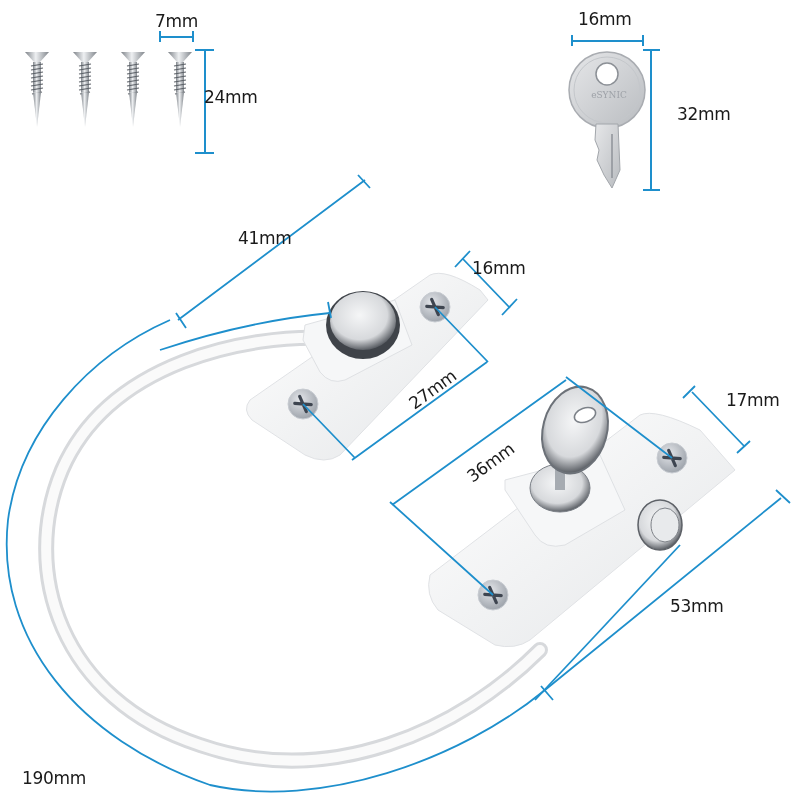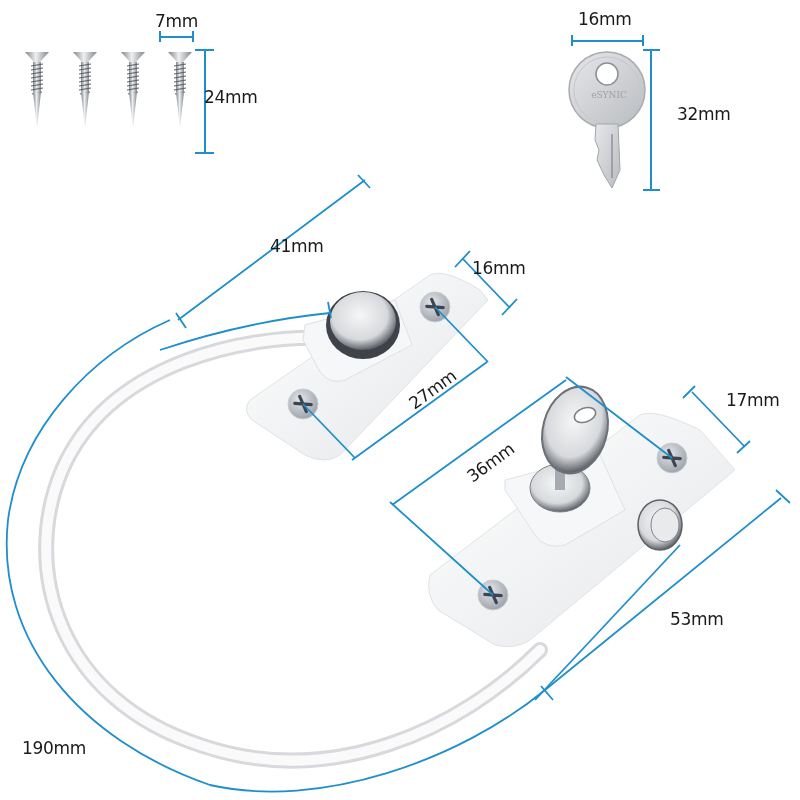--- a/index.html
+++ b/index.html
@@ -140,21 +140,21 @@
     <path d="M170 320 C 90 355, 20 430, 8 520 C -5 640, 80 740, 210 785 C 320 810, 460 760, 545 690"></path>
   </g>
 </svg>
 
 <div class="label" style="left:155px; top:11px;">7mm</div>
 <div class="label" style="left:204px; top:87px;">24mm</div>
 
 <div class="label" style="left:578px; top:9px;">16mm</div>
 <div class="label" style="left:677px; top:104px;">32mm</div>
 
-<div class="label" style="left:238px; top:236px;margin-left:32px;">41mm</div>
+<div class="label" style="left:238px; top:228px;">41mm</div>
 <div class="label" style="left:472px; top:258px;">16mm</div>
 <div class="label" style="left:405px; top:397px; transform: rotate(-36deg); transform-origin: left top;">27mm</div>
 
 <div class="label" style="left:463px; top:470px; transform: rotate(-36deg); transform-origin: left top;">36mm</div>
 <div class="label" style="left:726px; top:390px;">17mm</div>
-<div class="label" style="left:670px; top:609px;">53mm</div>
+<div class="label" style="left:670px; top:596px;">53mm</div>
 
-<div class="label" style="left:22px; top:738px;">190mm</div>
+<div class="label" style="left:22px; top:768px;">190mm</div>
 
 </body></html>

